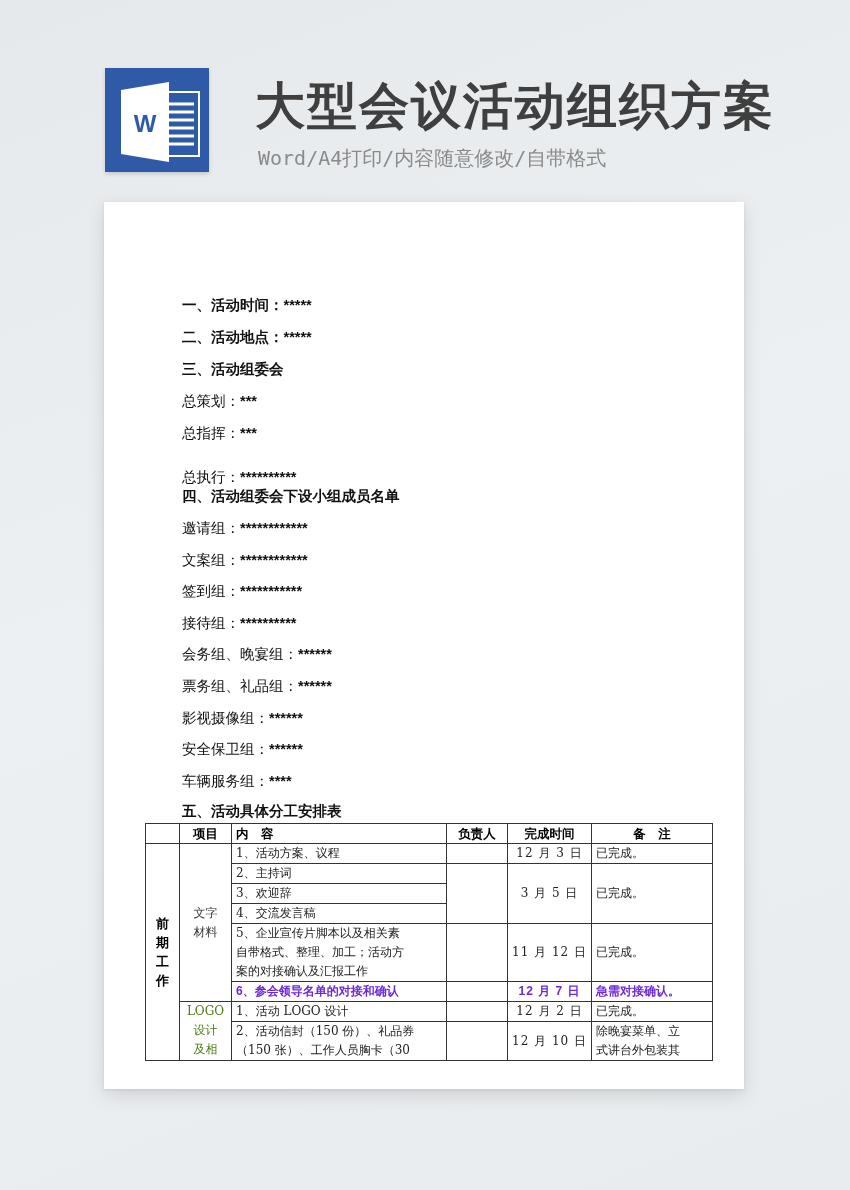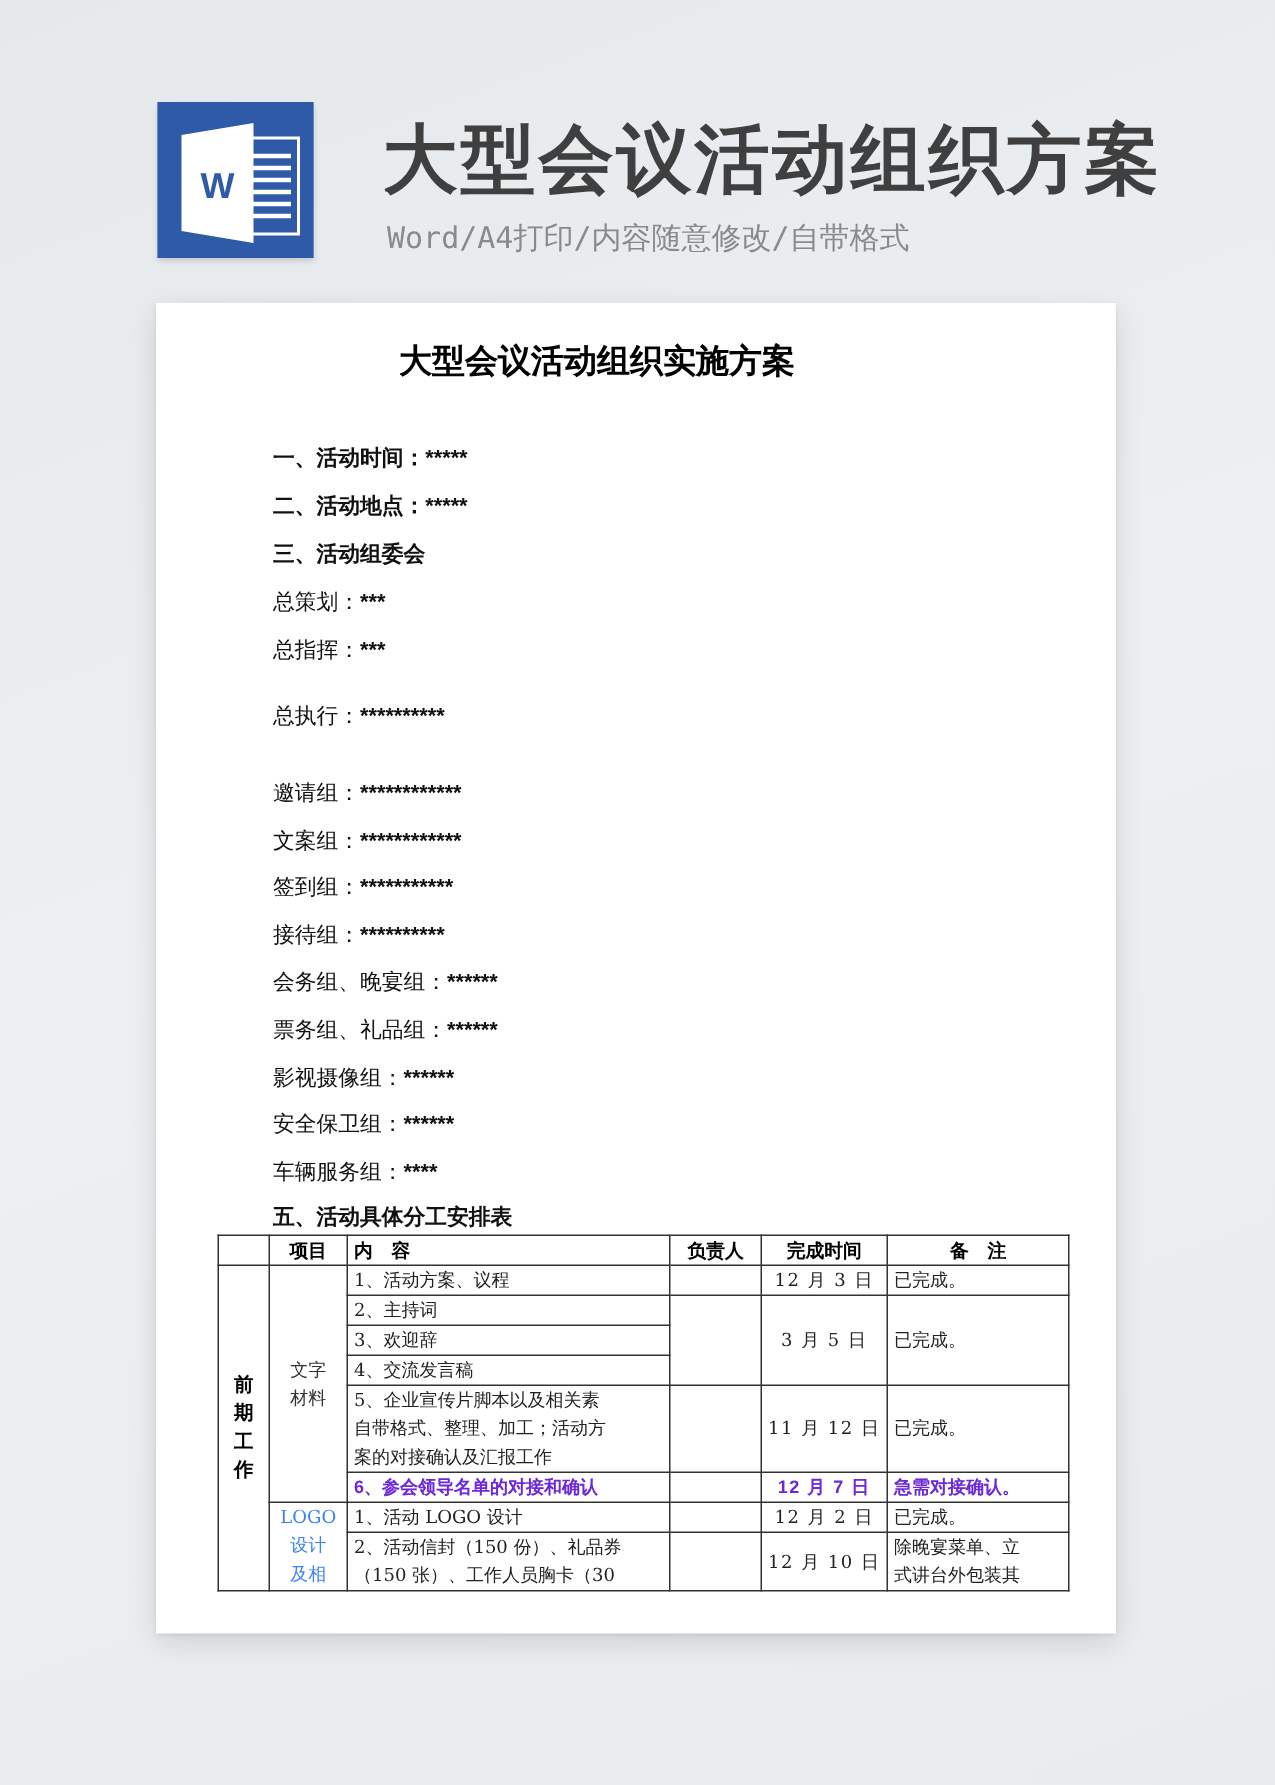--- a/index.html
+++ b/index.html
@@ -81,28 +81,28 @@
       <line x1="62" y1="76" x2="89" y2="76"></line>
     </g>
     <polygon points="16,22 64,14 64,94 16,86" fill="#ffffff"></polygon>
     <text x="40" y="64" text-anchor="middle" font-family="Liberation Sans, sans-serif" font-weight="bold" font-size="24" fill="#2f5aa8">W</text>
   </svg>
 </div>
 <div class="hero-title">大型会议活动组织方案</div>
 <div class="hero-sub">Word/A4打印/内容随意修改/自带格式</div>
 
 <div class="page">
-  <div class="doc-title">大型会议活动组织实施方案</div>
 
   <div class="line b" style="top:94px;"><span>一、活动时间：</span><span class="stars">*****</span></div>
   <div class="line b" style="top:126px;"><span>二、活动地点：</span><span class="stars">*****</span></div>
   <div class="line b" style="top:158px;"><span>三、活动组委会</span></div>
   <div class="line" style="top:190px;"><span>总策划：</span><span class="stars">***</span></div>
   <div class="line" style="top:222px;"><span>总指挥：</span><span class="stars">***</span></div>
   <div class="line" style="top:266px;"><span>总执行：</span><span class="stars">**********</span></div>
+  <div class="line b" style="top:285px;"><span>四、活动组委会下设小组成员名单</span></div>
   <div class="line" style="top:317px;"><span>邀请组：</span><span class="stars">************</span></div>
   <div class="line" style="top:349px;"><span>文案组：</span><span class="stars">************</span></div>
   <div class="line" style="top:380px;"><span>签到组：</span><span class="stars">***********</span></div>
   <div class="line" style="top:412px;"><span>接待组：</span><span class="stars">**********</span></div>
   <div class="line" style="top:443px;"><span>会务组、晚宴组：</span><span class="stars">******</span></div>
   <div class="line" style="top:475px;"><span>票务组、礼品组：</span><span class="stars">******</span></div>
   <div class="line" style="top:507px;"><span>影视摄像组：</span><span class="stars">******</span></div>
   <div class="line" style="top:538px;"><span>安全保卫组：</span><span class="stars">******</span></div>
   <div class="line" style="top:570px;"><span>车辆服务组：</span><span class="stars">****</span></div>
   <div class="line b" style="top:600px;"><span>五、活动具体分工安排表</span></div>
@@ -165,21 +165,21 @@
       <td>已完成。</td>
     </tr>
     <tr class="bold-row" style="height:19px;">
       <td>6、参会领导名单的对接和确认</td>
       <td></td>
       <td class="date">12 月 7 日</td>
       <td>急需对接确认。</td>
     </tr>
 
     <tr style="height:19px;">
-      <td rowspan="2" class="c-center" style="color:#3b82f6; vertical-align:top;">
+      <td rowspan="2" class="c-center" style="color:#4d7c0f; vertical-align:top;">
         <div>LOGO</div>
         <div>设计</div>
         <div>及相</div>
       </td>
       <td>1、活动 LOGO 设计</td>
       <td></td>
       <td class="date">12 月 2 日</td>
       <td>已完成。</td>
     </tr>
     <tr style="height:39px;">

